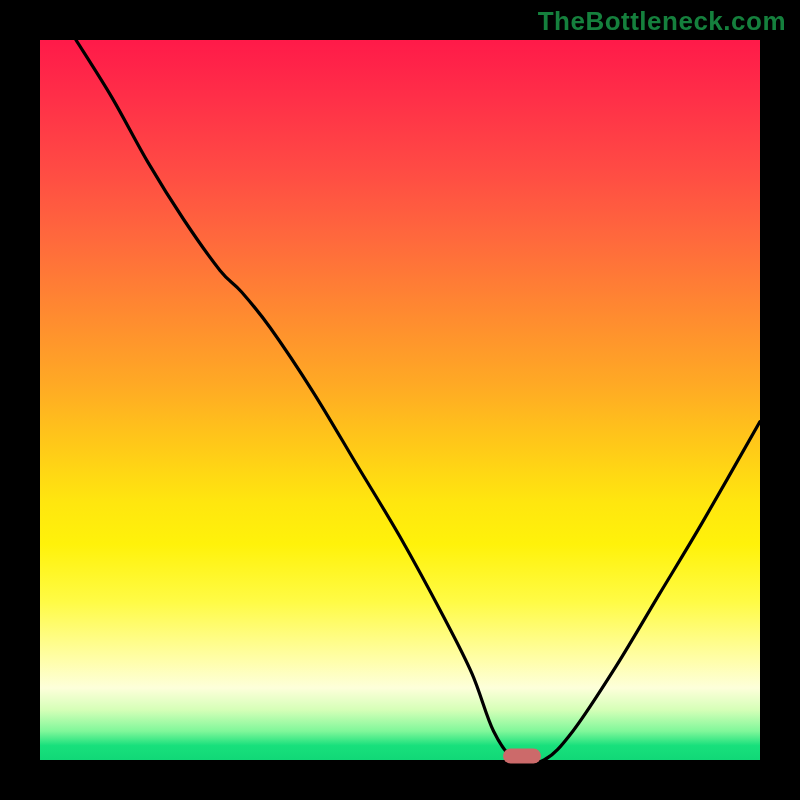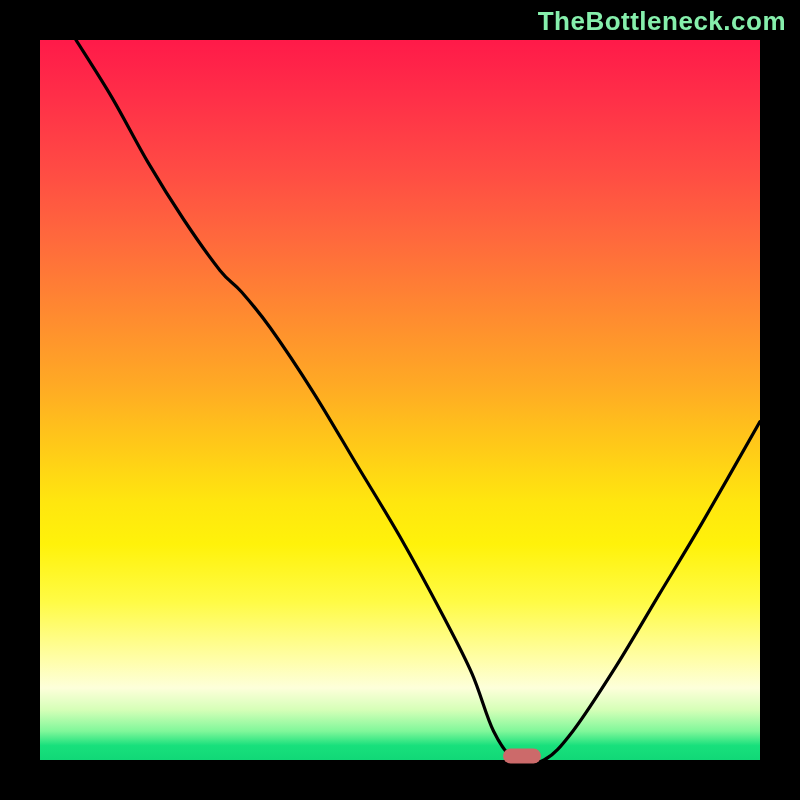--- a/index.html
+++ b/index.html
@@ -16,21 +16,21 @@
     top: 0;
     left: 0;
     width: 800px;
     height: 800px;
     background: #000;
   }
   .watermark {
     position: absolute;
     top: 6px;
     right: 14px;
-    color: #86efac;
+    color: #15803d;
     font-size: 26px;
     font-weight: 600;
     letter-spacing: 0.5px;
     pointer-events: none;
   }
   .plot-area {
     position: absolute;
     top: 40px;
     left: 40px;
     width: 720px;

